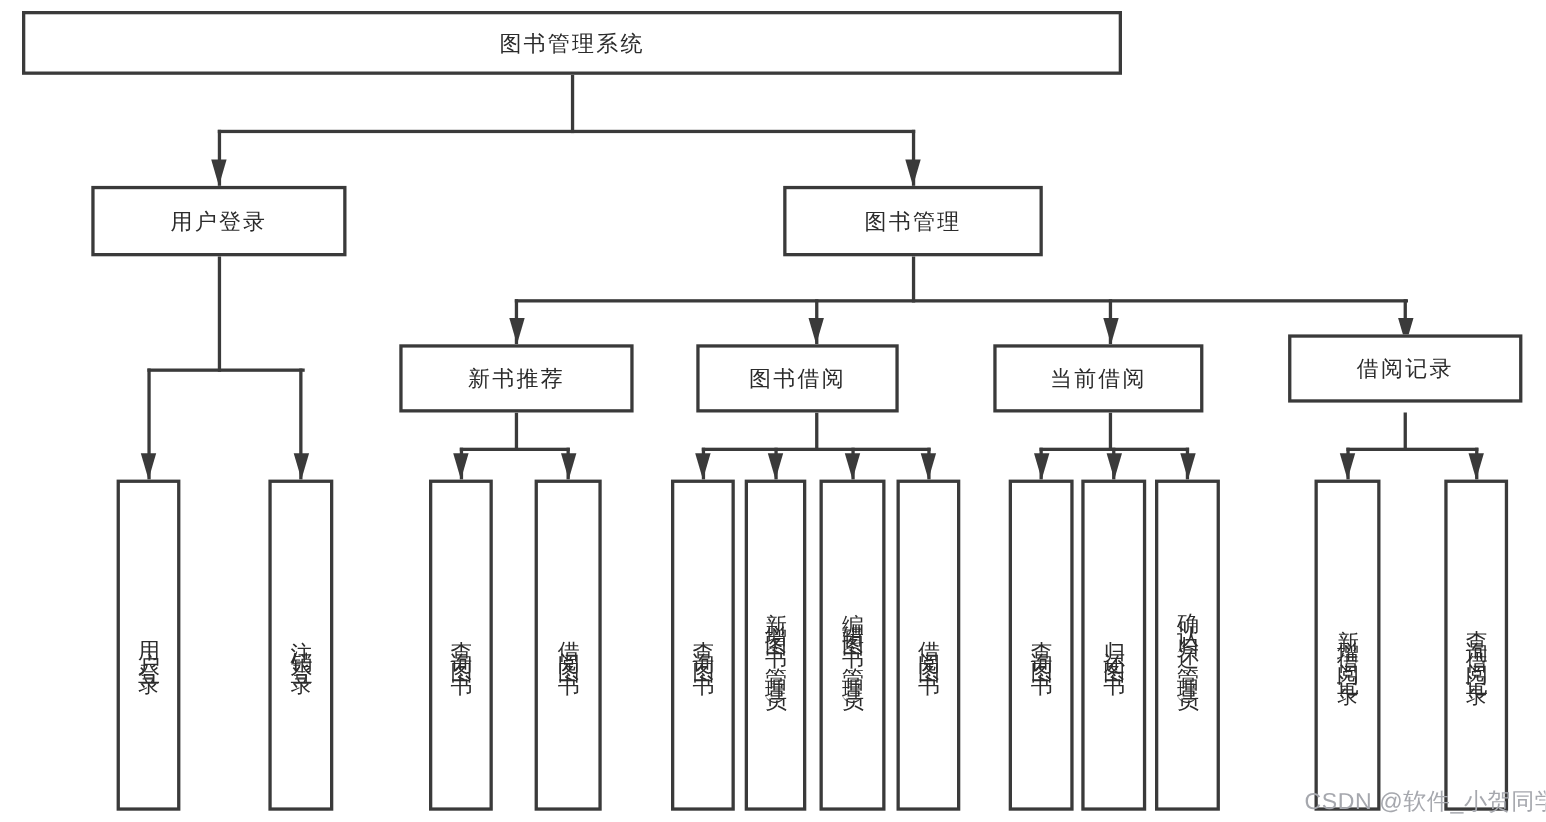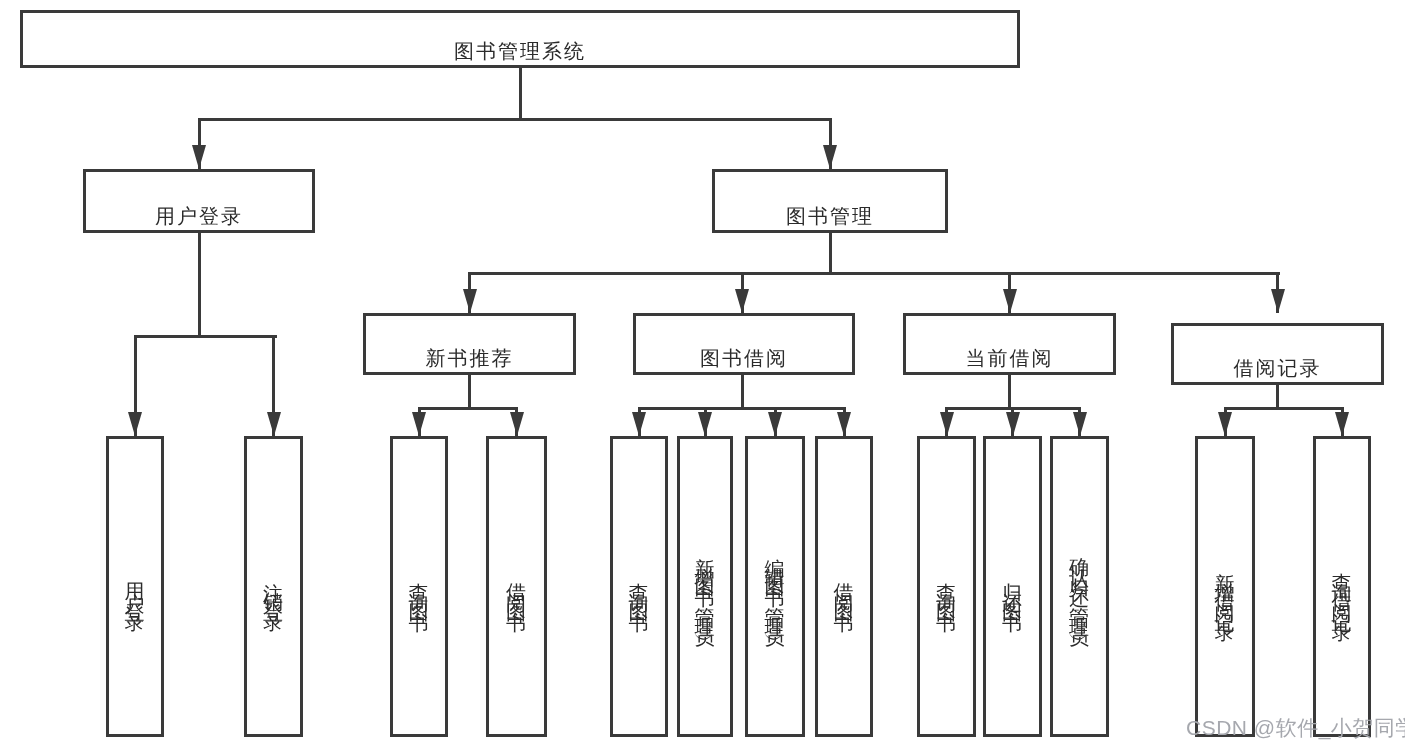--- a/index.html
+++ b/index.html
@@ -15,21 +15,21 @@
     font-family:"Liberation Sans",sans-serif;
     position:relative;overflow:hidden;
   }
   .stage{position:absolute;inset:0;}
   .box{
     position:absolute;box-sizing:border-box;
     border:3px solid var(--line);background:#fff;
     display:flex;align-items:center;justify-content:center;
     color:var(--text);z-index:2;
   }
-  .box.h{font-size:20px;letter-spacing:2px;font-weight:500;align-items:flex-end;}
+  .box.h{font-size:20px;letter-spacing:2px;font-weight:500;}
   .box.v span{
     writing-mode:vertical-rl;text-orientation:mixed;
     font-size:20px;letter-spacing:10px;line-height:1.1;font-weight:500;
   }
   .rail,.stub,.drop{position:absolute;background:var(--line);z-index:1;}
   .rail{height:3px;}
   .stub{width:3px;}
   .drop{width:3px;}
   .drop::after{
     content:"";position:absolute;bottom:0;left:50%;
@@ -56,27 +56,27 @@
   <div class="box h" style="left:83px;top:169px;width:232px;height:64px">
     <span>用户登录</span>
   </div>
   <div class="box h" style="left:363px;top:313px;width:213px;height:62px">
     <span>新书推荐</span>
   </div>
 
   <div class="box h" style="left:712px;top:169px;width:236px;height:64px">
     <span>图书管理</span>
   </div>
-  <div class="box h" style="left:633px;top:313px;width:222px;height:62px">
+  <div class="box h" style="left:633px;top:313px;width:184px;height:62px">
     <span>图书借阅</span>
   </div>
-  <div class="box h" style="left:903px;top:313px;width:213px;height:62px">
+  <div class="box h" style="left:903px;top:313px;width:191px;height:62px">
     <span>当前借阅</span>
   </div>
-  <div class="box h" style="left:1171px;top:323px;width:213px;height:62px">
+  <div class="box h" style="left:1171px;top:304px;width:213px;height:62px">
     <span>借阅记录</span>
   </div>
 
   <div class="box v" style="left:106px;top:436px;width:58px;height:301px">
     <span>用户登录</span>
   </div>
   <div class="box v" style="left:244px;top:436px;width:59px;height:301px">
     <span>注销登录</span>
   </div>
 

